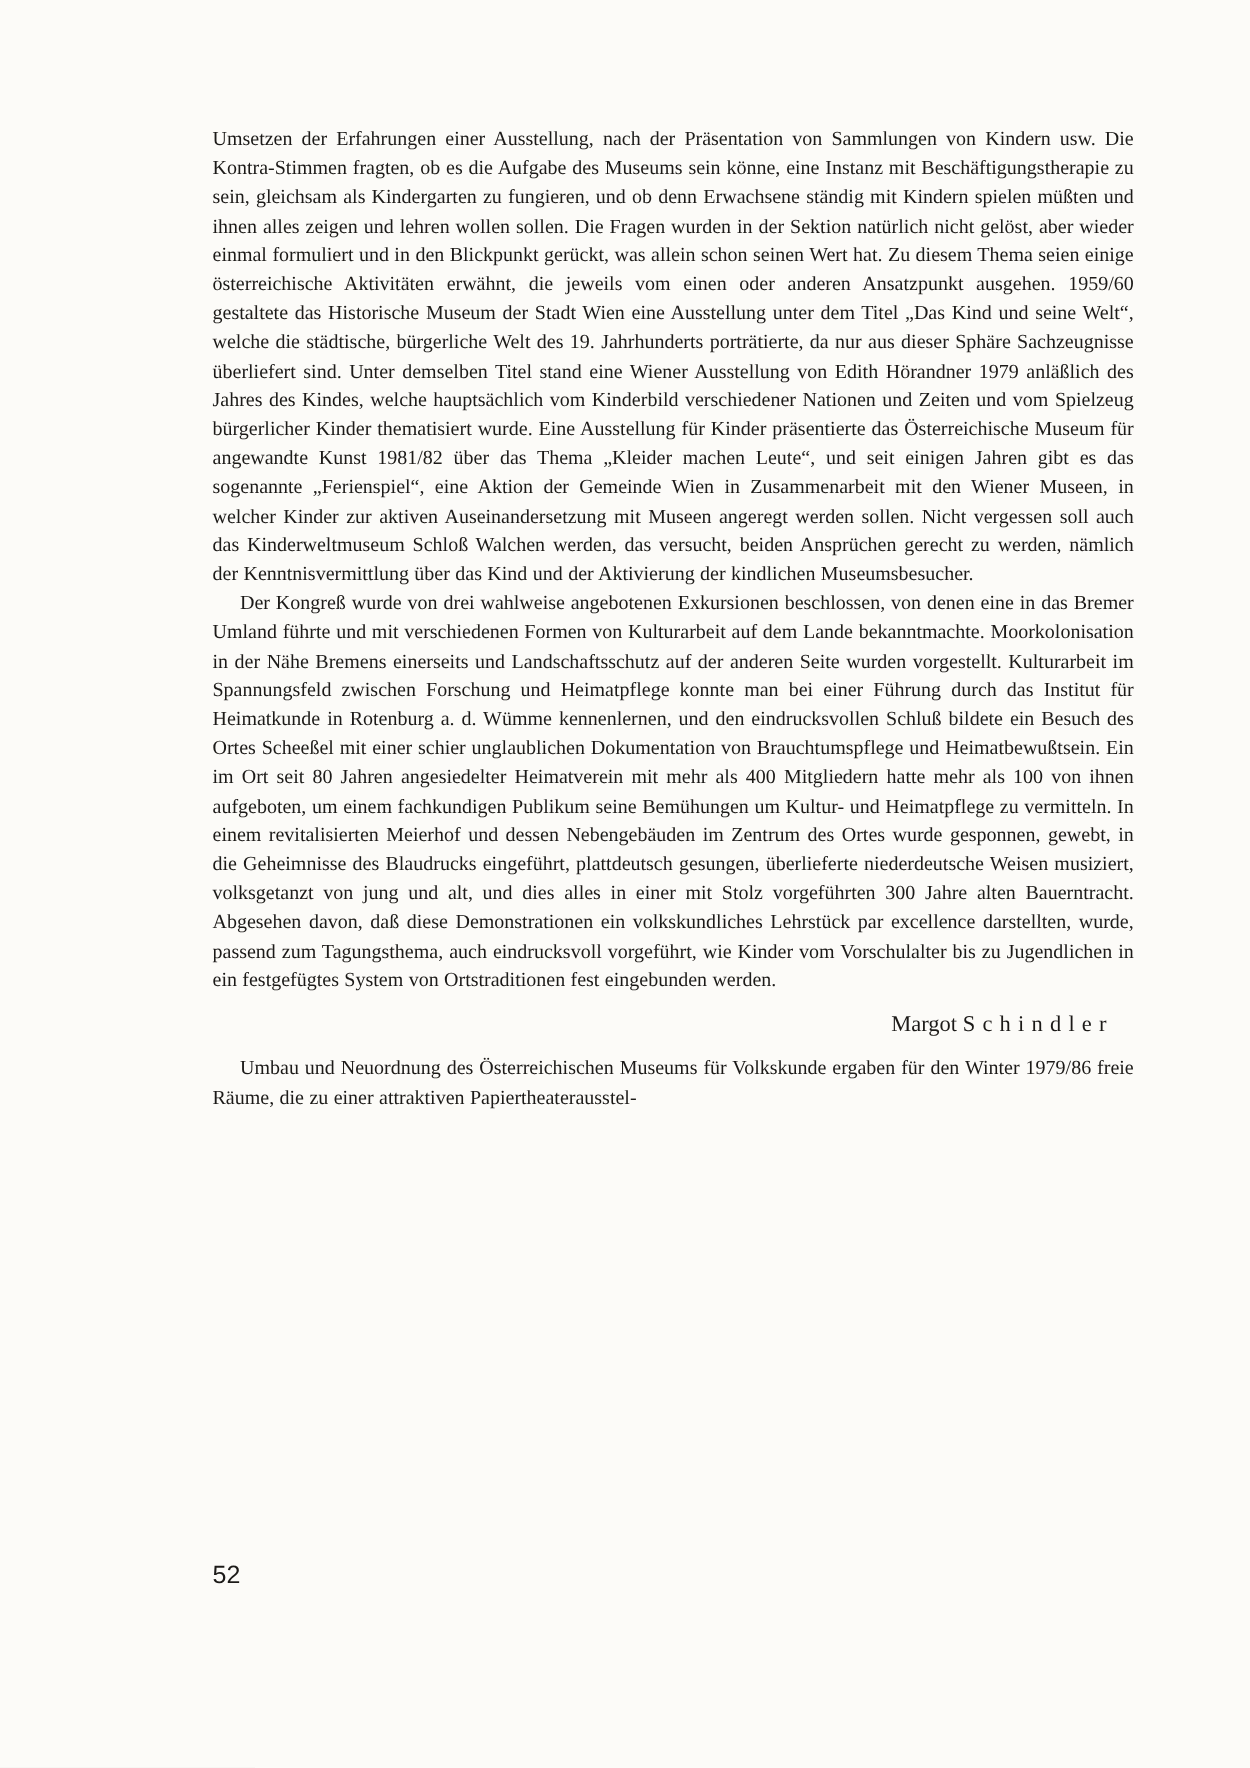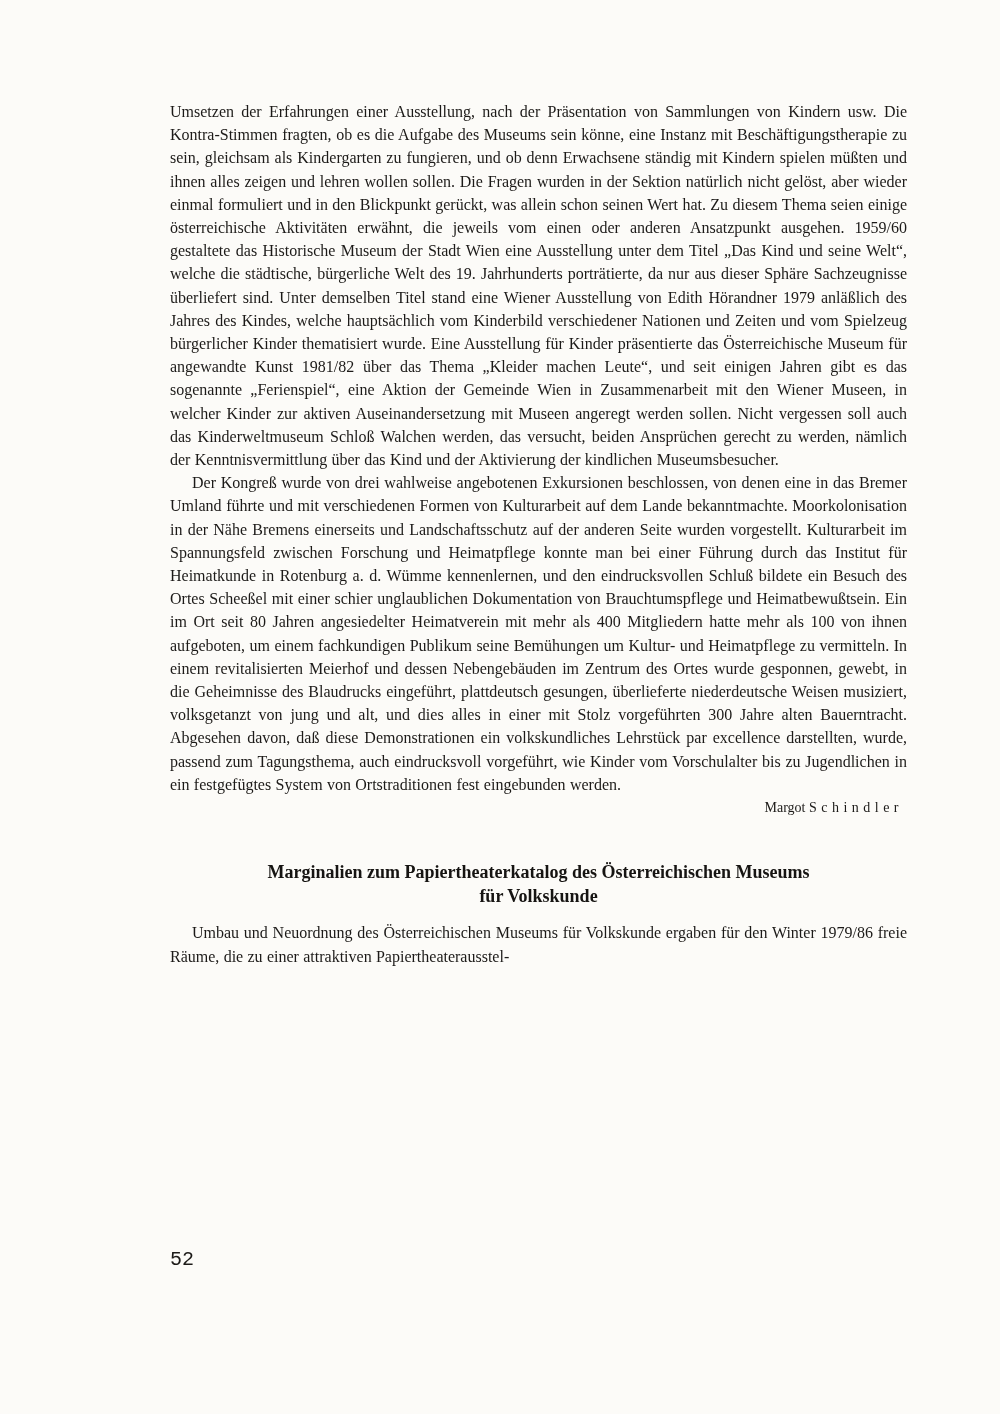--- a/index.html
+++ b/index.html
@@ -29,57 +29,56 @@
     margin: 0;
     font-size: 16px;
     line-height: 23.2px;
     text-align: justify;
     hyphens: auto;
     -webkit-hyphens: auto;
     word-spacing: 0.02em;
   }
   p.indent { text-indent: 22px; }
   .signature {
-    margin: 0;
-    font-size: 14px;
+    margin: 12px;
+    font-size: 18px;
     line-height: 23.2px;
     text-align: right;
     padding-right: 4px;
   }
   .signature .surname { letter-spacing: 0.32em; }
   .section-heading {
     margin: 42px 0 13px 0;
     font-size: 18px;
     line-height: 23.5px;
     text-align: center;
     font-weight: bold;
     color: #161412;
   }
   .page-number {
     position: absolute;
     left: 170px;
     top: 1248px;
     font-size: 20px;
     line-height: 24px;
-    font-family: Liberation Mono, monospace;
+    font-family: Liberation Sans, sans-serif;
     color: #1c1a18;
   }
 </style>
 </head>
 <body>
 
 <div class="page">
   <div class="text-block">
 
     <p class="body-para">Umsetzen der Erfahrungen einer Ausstellung, nach der Präsentation von Sammlungen von Kindern usw. Die Kontra-Stimmen fragten, ob es die Aufgabe des Museums sein könne, eine Instanz mit Beschäftigungstherapie zu sein, gleichsam als Kindergarten zu fungieren, und ob denn Erwachsene ständig mit Kindern spielen müßten und ihnen alles zeigen und lehren wollen sollen. Die Fragen wurden in der Sektion natürlich nicht gelöst, aber wieder einmal formuliert und in den Blickpunkt gerückt, was allein schon seinen Wert hat. Zu diesem Thema seien einige österreichische Aktivitäten erwähnt, die jeweils vom einen oder anderen Ansatzpunkt ausgehen. 1959/60 gestaltete das Historische Museum der Stadt Wien eine Ausstellung unter dem Titel „Das Kind und seine Welt“, welche die städtische, bürgerliche Welt des 19. Jahrhunderts porträtierte, da nur aus dieser Sphäre Sachzeugnisse überliefert sind. Unter demselben Titel stand eine Wiener Ausstellung von Edith Hörandner 1979 anläßlich des Jahres des Kindes, welche hauptsächlich vom Kinderbild verschiedener Nationen und Zeiten und vom Spielzeug bürgerlicher Kinder thematisiert wurde. Eine Ausstellung für Kinder präsentierte das Österreichische Museum für angewandte Kunst 1981/82 über das Thema „Kleider machen Leute“, und seit einigen Jahren gibt es das sogenannte „Ferienspiel“, eine Aktion der Gemeinde Wien in Zusammenarbeit mit den Wiener Museen, in welcher Kinder zur aktiven Auseinandersetzung mit Museen angeregt werden sollen. Nicht vergessen soll auch das Kinderweltmuseum Schloß Walchen werden, das versucht, beiden Ansprüchen gerecht zu werden, nämlich der Kenntnisvermittlung über das Kind und der Aktivierung der kindlichen Museumsbesucher.</p>
 
     <p class="body-para indent">Der Kongreß wurde von drei wahlweise angebotenen Exkursionen beschlossen, von denen eine in das Bremer Umland führte und mit verschiedenen Formen von Kulturarbeit auf dem Lande bekanntmachte. Moorkolonisation in der Nähe Bremens einerseits und Landschaftsschutz auf der anderen Seite wurden vorgestellt. Kulturarbeit im Spannungsfeld zwischen Forschung und Heimatpflege konnte man bei einer Führung durch das Institut für Heimatkunde in Rotenburg a. d. Wümme kennenlernen, und den eindrucksvollen Schluß bildete ein Besuch des Ortes Scheeßel mit einer schier unglaublichen Dokumentation von Brauchtumspflege und Heimatbewußtsein. Ein im Ort seit 80 Jahren angesiedelter Heimatverein mit mehr als 400 Mitgliedern hatte mehr als 100 von ihnen aufgeboten, um einem fachkundigen Publikum seine Bemühungen um Kultur- und Heimatpflege zu vermitteln. In einem revitalisierten Meierhof und dessen Nebengebäuden im Zentrum des Ortes wurde gesponnen, gewebt, in die Geheimnisse des Blaudrucks eingeführt, plattdeutsch gesungen, überlieferte niederdeutsche Weisen musiziert, volksgetanzt von jung und alt, und dies alles in einer mit Stolz vorgeführten 300 Jahre alten Bauerntracht. Abgesehen davon, daß diese Demonstrationen ein volkskundliches Lehrstück par excellence darstellten, wurde, passend zum Tagungsthema, auch eindrucksvoll vorgeführt, wie Kinder vom Vorschulalter bis zu Jugendlichen in ein festgefügtes System von Ortstraditionen fest eingebunden werden.</p>
 
     <p class="signature"><span>Margot</span>&nbsp;<span class="surname">Schindler</span></p>
 
-    <h2 class="section-heading"><span>Marginalien zum Papiertheaterkatalog des Österreichischen Museums</span><br><span>für Volkskunde</span></h2>
 
     <p class="body-para indent">Umbau und Neuordnung des Österreichischen Museums für Volkskunde ergaben für den Winter 1979/86 freie Räume, die zu einer attraktiven Papiertheaterausstel-</p>
 
   </div>
 
   <div class="page-number">52</div>
 </div>
 
 </body></html>

